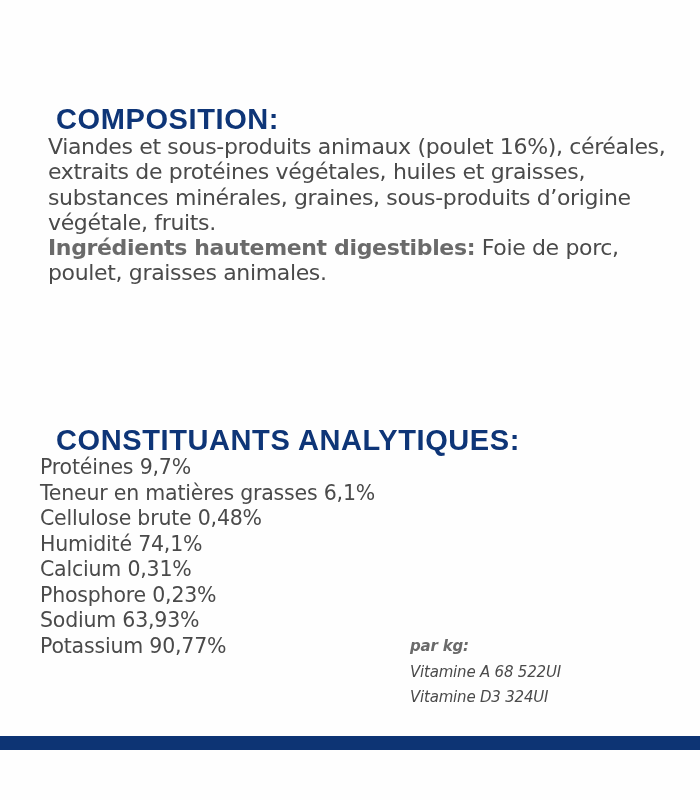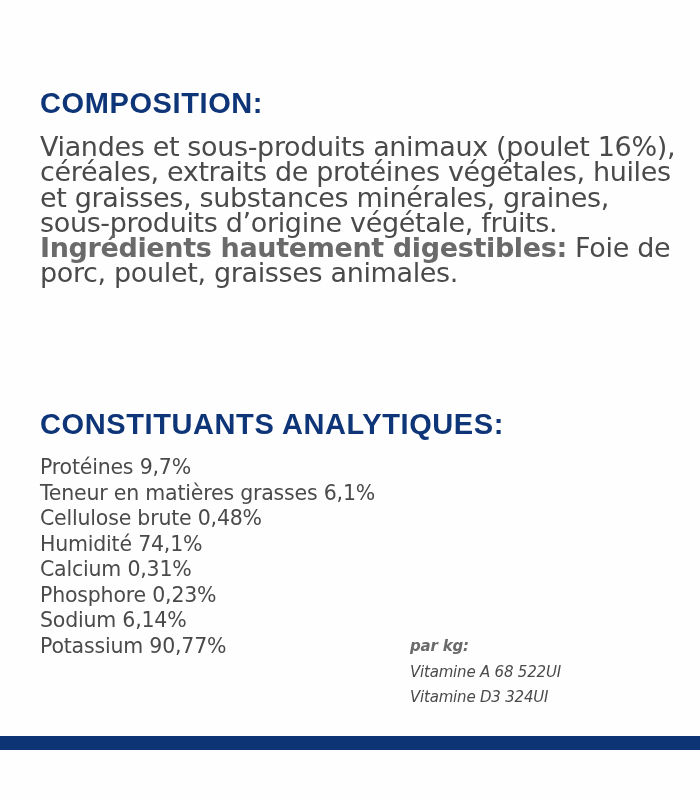--- a/index.html
+++ b/index.html
@@ -1,22 +1,22 @@
 <!DOCTYPE html>
 <html><head>
 <meta charset="utf-8">
 <style>
   html, body { margin:0; padding:0; }
   body { width:700px; height:800px; background:#fefefe; position:relative; overflow:hidden;
          font-family:"DejaVu Sans","Liberation Sans",sans-serif; color:#4a4a4a; }
-  .heading { position:absolute; left:40px; margin:0; font-family:"Liberation Sans",sans-serif;
+  .heading { position:absolute; left:40px; margin:16px; font-family:"Liberation Sans",sans-serif;
              font-weight:bold; color:#0e3577; font-size:29px; letter-spacing:0.6px; line-height:34px; }
   #h1 { top:86px; }
   #h2 { top:407px; }
-  .para { position:absolute; left:40px; width:640px; margin:0; font-size:27px; line-height:25.3px;
+  .para { position:absolute; left:48px; width:640px; margin:0; font-size:22px; line-height:25.3px;
           font-family:"DejaVu Sans",sans-serif; color:#4a4a4a; letter-spacing:-0.35px; }
   #comp { top:134px; }
   .bold { font-weight:bold; color:#6a6a6a;text-align:center; }
   .list { position:absolute; left:40px; top:455px; margin:0; padding:0; list-style:none;
           font-size:20.5px; line-height:25.5px; letter-spacing:-0.2px; }
   .vit { position:absolute; left:410px; top:634px; font-size:15px; line-height:25.5px; letter-spacing:-0.2px;font-style:italic; }
   .vit .lbl { font-weight:bold; color:#6a6a6a; }
   .bar { position:absolute; left:0; top:736px; width:700px; height:14px; background:#0d3474; }
 </style>
 </head>
@@ -31,21 +31,21 @@
 
 <h2 id="h2" class="heading">CONSTITUANTS ANALYTIQUES:</h2>
 
 <ul class="list">
   <li>Protéines 9,7%</li>
   <li>Teneur en matières grasses 6,1%</li>
   <li>Cellulose brute 0,48%</li>
   <li>Humidité 74,1%</li>
   <li>Calcium 0,31%</li>
   <li>Phosphore 0,23%</li>
-  <li>Sodium 6,14%</li>
+  <li>Sodium 63,93%</li>
   <li>Potassium 90,77%</li>
 </ul>
 
 <div class="vit">
   <div class="lbl">par kg:</div>
   <div>Vitamine A 68 522UI</div>
   <div>Vitamine D3 324UI</div>
 </div>
 
 <div class="bar"></div>

